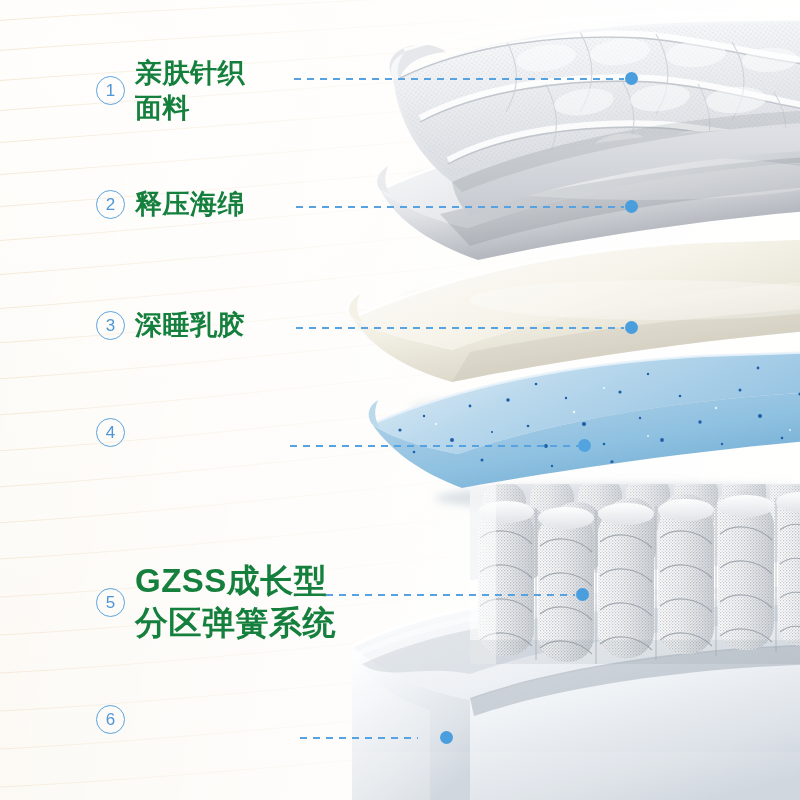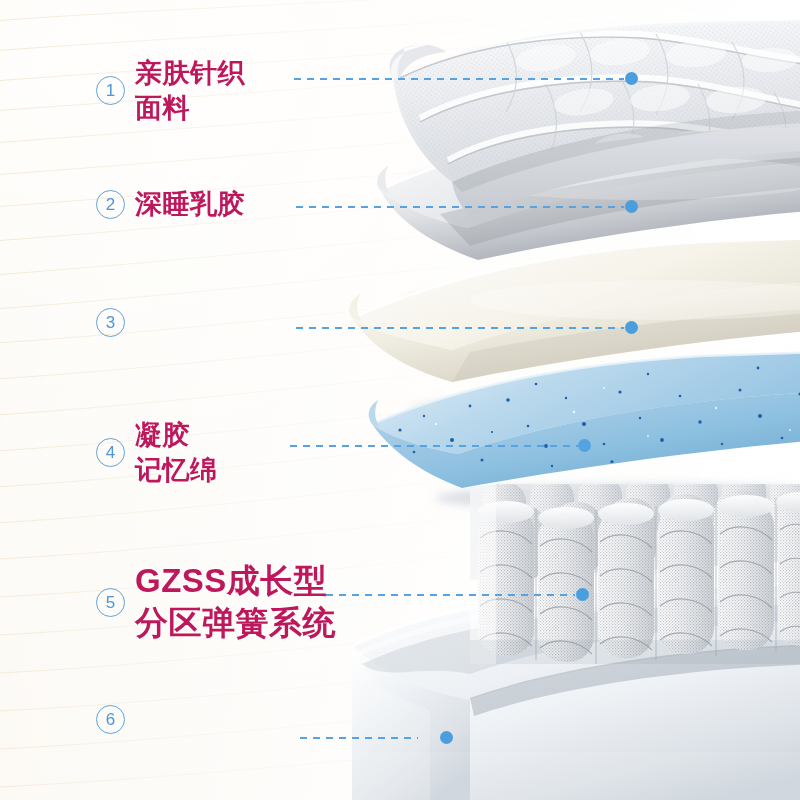--- a/index.html
+++ b/index.html
@@ -27,21 +27,21 @@
   .label{position:absolute;display:flex;align-items:center;gap:10px;}
   .num{
     width:29px;height:29px;min-width:29px;border-radius:50%;
     border:1.6px solid #5ba3dd;color:#4f96d6;
     display:flex;align-items:center;justify-content:center;
     font-size:17px;line-height:1;font-weight:400;
     font-family:"Liberation Sans","DejaVu Sans",sans-serif;
     box-sizing:border-box;
   }
   .ltext{
-    color:#be185d;font-size:27px;line-height:1.28;font-weight:700;
+    color:#15803d;font-size:27px;line-height:1.28;font-weight:700;
     letter-spacing:.5px;white-space:pre-line;
     font-family:"Liberation Sans","DejaVu Sans",sans-serif;
   }
   .ltext.sm{font-size:33px;}
 
   
   .conn{position:absolute;height:2px;
     background-image:repeating-linear-gradient(to right,#57a3e2 0 7px,rgba(0,0,0,0) 7px 13px);
     background-repeat:repeat-x;background-size:13px 2px;}
   .dot{position:absolute;border-radius:50%;background:#4a9ede;}
@@ -507,31 +507,30 @@
   </div>
 
   <div class="label" style="left:96px;top:56px;">
     <span class="num">1</span>
     <span class="ltext">亲肤针织
 面料</span>
   </div>
 
   <div class="label" style="left:96px;top:187px;">
     <span class="num">2</span>
-    <span class="ltext">深睡乳胶</span>
+    <span class="ltext">释压海绵</span>
   </div>
 
   <div class="label" style="left:96px;top:308px;">
     <span class="num">3</span>
+    <span class="ltext">深睡乳胶</span>
   </div>
 
   <div class="label" style="left:96px;top:418px;">
     <span class="num">4</span>
-    <span class="ltext">凝胶
-记忆绵</span>
   </div>
 
   <div class="label" style="left:96px;top:560px;">
     <span class="num">5</span>
     <span class="ltext sm">GZSS成长型
 分区弹簧系统</span>
   </div>
 
   <div class="label" style="left:96px;top:705px;">
     <span class="num">6</span>

